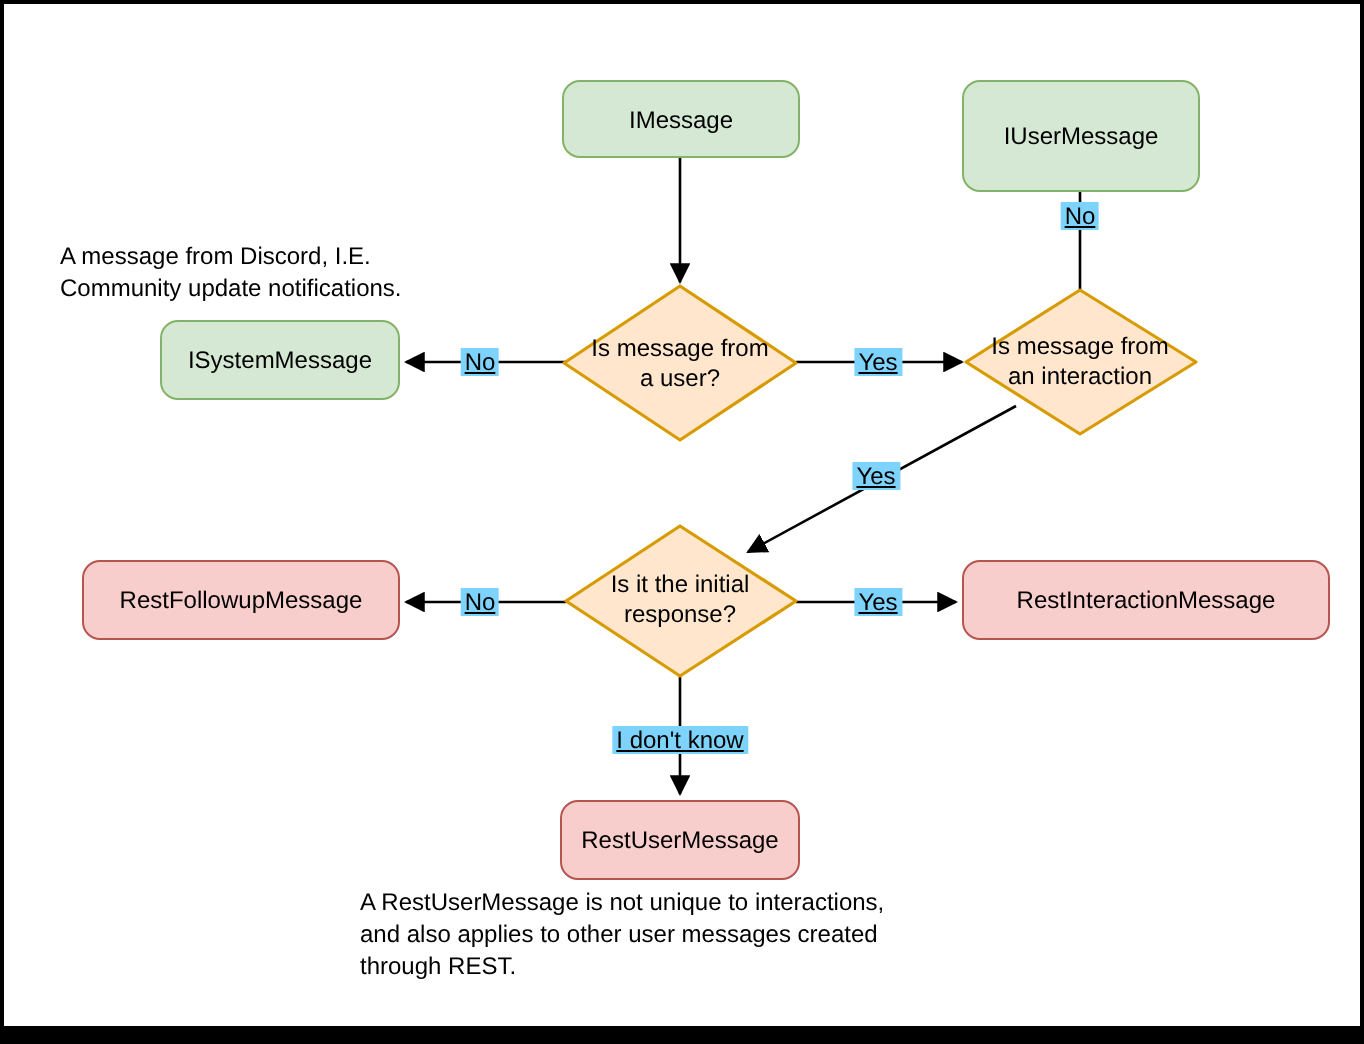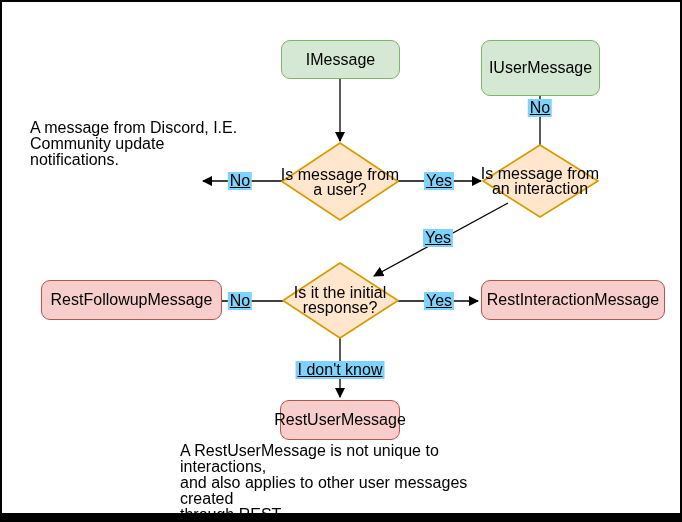--- a/index.html
+++ b/index.html
@@ -1,18 +1,18 @@
 <!DOCTYPE html>
 <html><head>
 <meta charset="utf-8">
 <style>
   html,body{margin:0;padding:0;background:#fff;}
   .canvas{
     position:relative;width:682px;height:522px;background:#ffffff;
-    font-family:"Liberation Sans",sans-serif;font-size:16px;color:#000;
+    font-family:"Liberation Sans",sans-serif;font-size:12px;color:#000;
     overflow:hidden;
   }
   .frame{
     position:absolute;inset:0;border:2px solid #000;border-bottom-width:9px;
     pointer-events:none;z-index:40;
   }
   svg.layer{position:absolute;left:0;top:0;z-index:1;}
   .node{
     position:absolute;display:flex;align-items:center;justify-content:center;
     text-align:center;border-radius:9px;border:1.3px solid #000;
@@ -57,21 +57,24 @@
     <polygon points="540,145 598,181 540,217 483,181" fill="#ffe6cc" stroke="#d79b00" stroke-width="1.6" stroke-linejoin="round"></polygon>
     <polygon points="340,263 398,300.5 340,338 283,300.5" fill="#ffe6cc" stroke="#d79b00" stroke-width="1.6" stroke-linejoin="round"></polygon>
   </svg>
 
   <div class="node green" style="left:281px;top:40px;width:119px;height:39px">
     <span>IMessage</span>
   </div>
   <div class="node green" style="left:481px;top:40px;width:119px;height:56px">
     <span>IUserMessage</span>
   </div>
-  <div class="node red" style="left:41px;top:280px;width:181px;height:40px">
+  <div class="node green" style="left:80px;top:160px;width:120px;height:40px">
+    <span>ISystemMessage</span>
+  </div>
+  <div class="node red" style="left:41px;top:280px;width:159px;height:40px">
     <span>RestFollowupMessage</span>
   </div>
   <div class="node red" style="left:481px;top:280px;width:184px;height:40px">
     <span>RestInteractionMessage</span>
   </div>
   <div class="node red" style="left:280px;top:400px;width:120px;height:40px">
     <span>RestUserMessage</span>
   </div>
 
   <div class="dtext" style="left:340px;top:182px">

